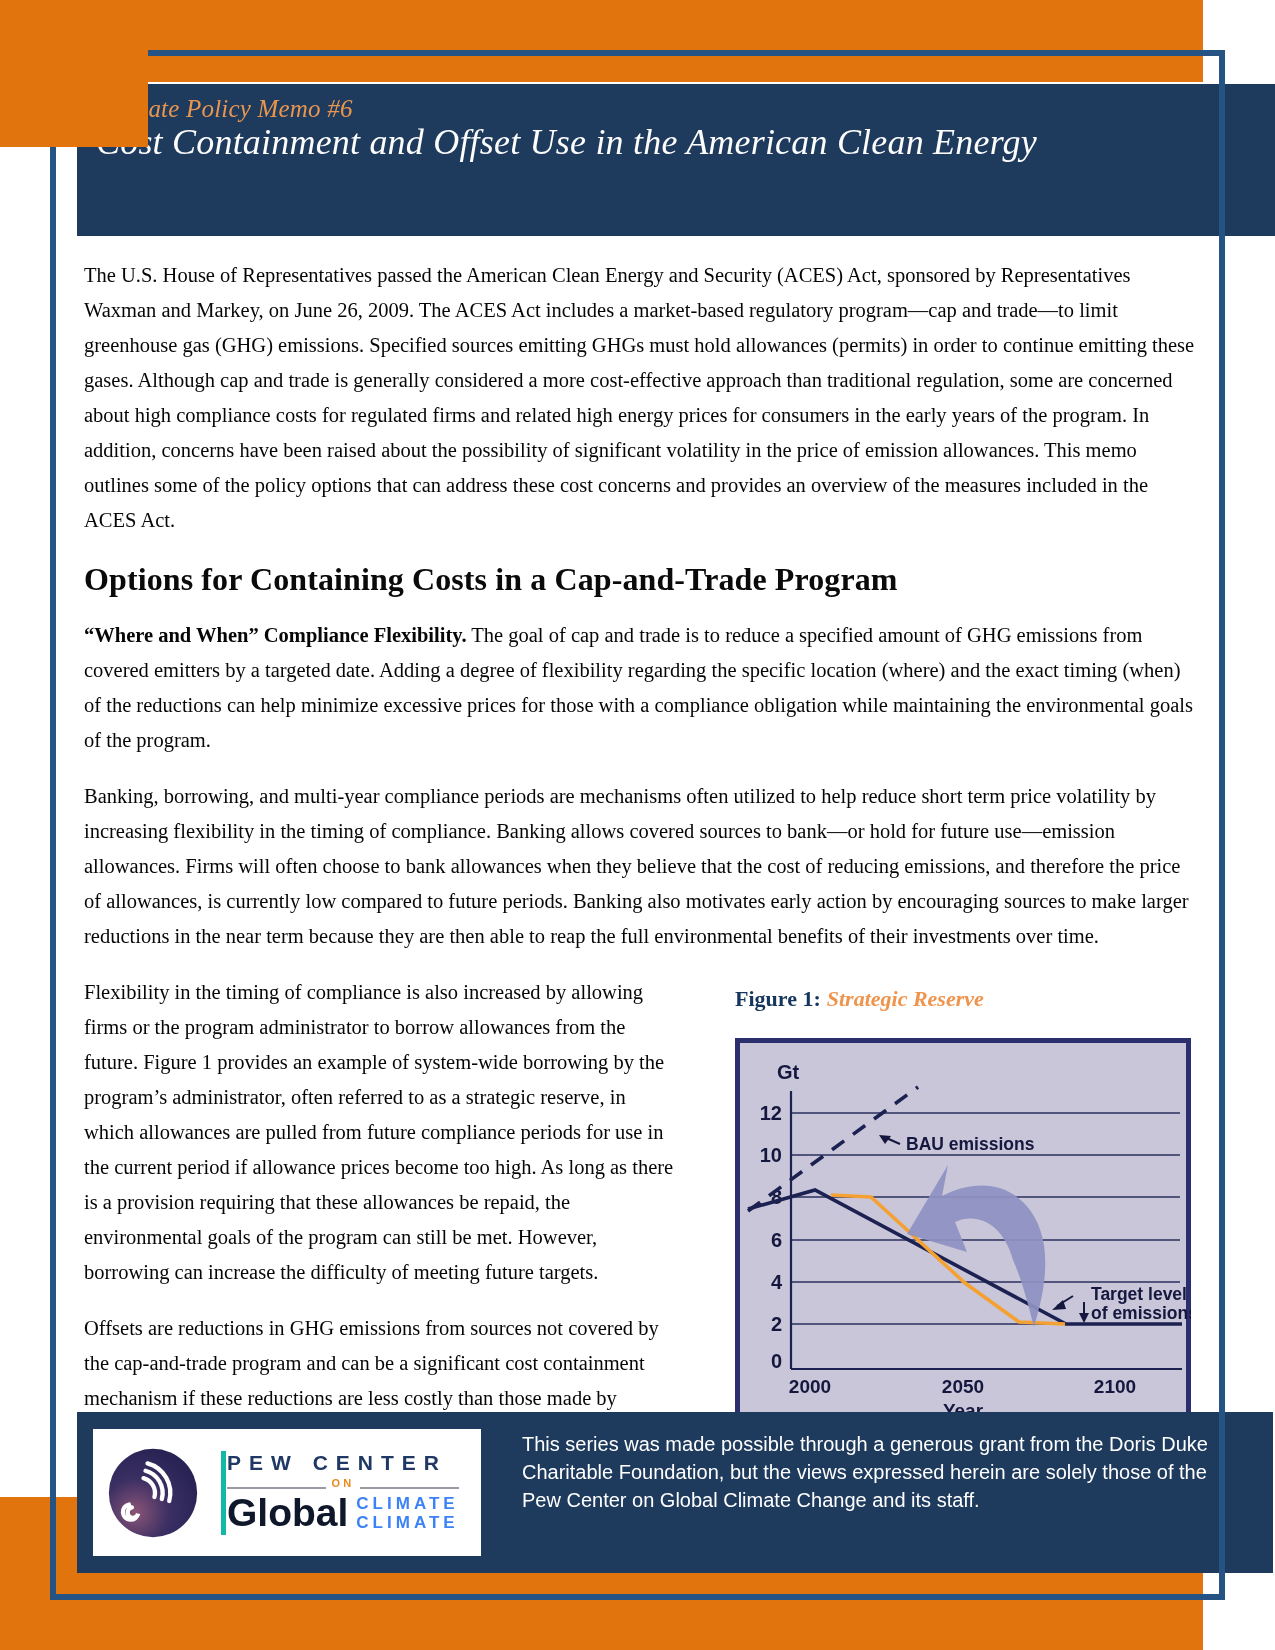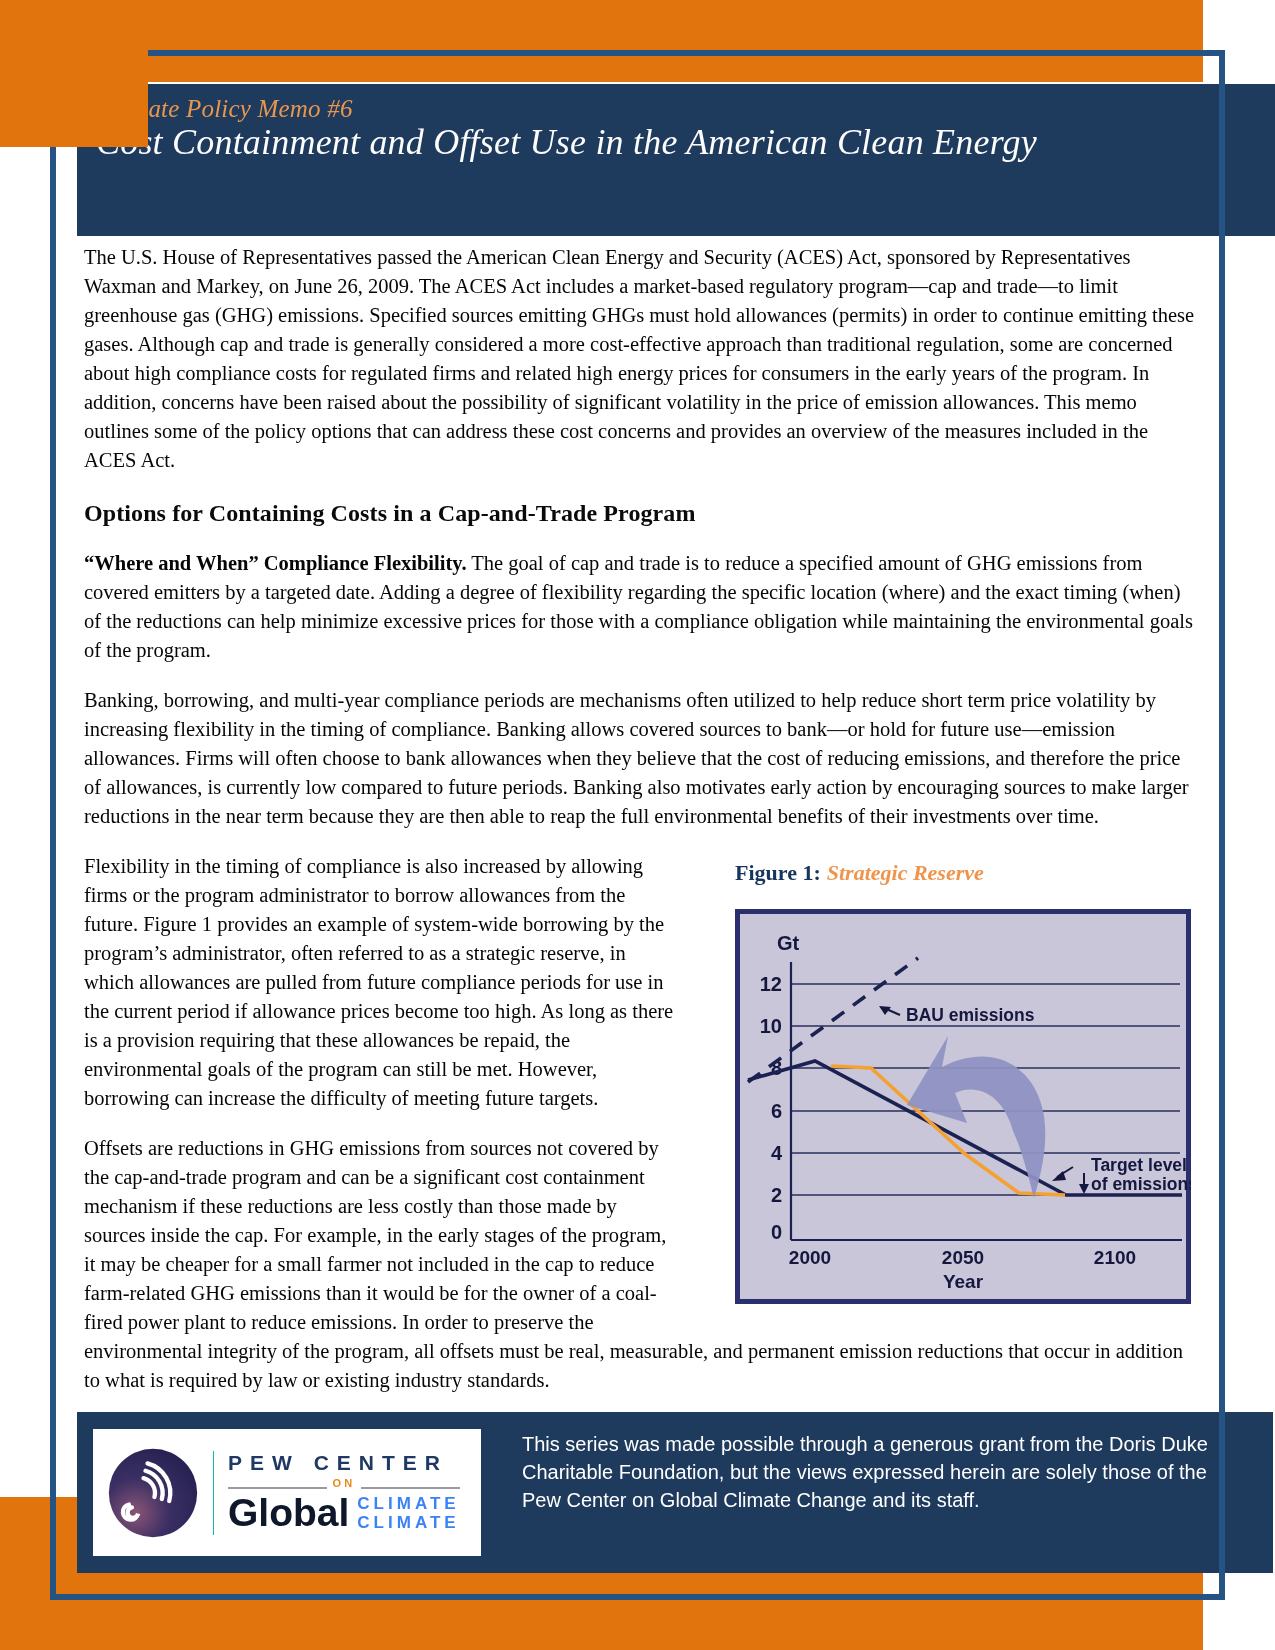--- a/index.html
+++ b/index.html
@@ -17,41 +17,41 @@
 
   
   .header-band{position:absolute;left:77px;top:84px;width:1198px;height:152px;
                background:#1E3A5C;z-index:2;padding:0;}
   .memo-label{position:absolute;left:22px;top:11px;color:#E9964F;
               font-style:italic;font-size:25px;letter-spacing:.2px;}
   .doc-title{position:absolute;left:19px;top:35px;color:#FDFDFD;font-style:italic;
              font-size:36px;line-height:47px;letter-spacing:.2px;}
 
   
-  .content{position:absolute;left:84px;top:243px;width:1112px;z-index:2;
-           font-size:20.5px;line-height:29px;}
+  .content{position:absolute;left:84px;top:258px;width:1112px;z-index:2;
+           font-size:20.5px;line-height:35px;}
   .content p{margin:0 0 21px 0;}
-  h2.section{font-size:24px;margin:24px 0 21px 0;color:#0a0a0a;letter-spacing:.1px;}
+  h2.section{font-size:32px;margin:24px 0 21px 0;color:#0a0a0a;letter-spacing:.1px;}
   .lead-bold{font-weight:bold;}
 
   
   .figure-wrap{float:right;width:490px;margin:6px 5px 14px 22px;}
   .fig-caption{margin:0 0 22px 34px;font-size:22px;font-weight:bold;color:#17365D;}
   .fig-caption .fig-title{color:#F0934B;font-style:italic;font-weight:bold;margin-left:6px;}
   .fig-svg{display:block;margin-left:34px;}
 
   
   .footer-band{position:absolute;left:77px;top:1412px;width:1196px;height:161px;
                background:#1E3A5C;z-index:2;}
   .footer-note{position:absolute;left:522px;top:1430px;width:700px;color:#ffffff;
                font-family:"Liberation Sans", sans-serif;
                font-size:20px;line-height:28px;z-index:3;}
   .logo-box{position:absolute;left:93px;top:1429px;width:388px;height:127px;
             background:#ffffff;z-index:3;display:flex;align-items:center;padding:0 0 0 12px;box-sizing:border-box;}
-  .logo-right{margin-left:12px;border-left:1px solid #14b8a6;padding-left:14px;
+  .logo-right{margin-left:20px;border-left:5px solid #14b8a6;padding-left:1px;
               font-family:"Liberation Sans", sans-serif;}
   .pew-line{color:#1F3864;font-weight:bold;font-size:21px;letter-spacing:8px;white-space:nowrap;}
   .on-rule{display:flex;align-items:flex-end;margin:2px 0 2px 0;}
   .on-rule .rule{height:2px;background:#9a9aa5;flex:1;}
   .on-rule .on-text{color:#E88A1E;font-weight:bold;font-size:11px;letter-spacing:3px;padding:0 6px;}
   .global-row{display:flex;align-items:center;}
   .global-word{color:#0f172a;font-size:39px;font-weight:600;letter-spacing:0;
                font-family:"Liberation Sans", sans-serif;}
   .cc-stack{margin-left:8px;color:#3b82f6;font-weight:bold;font-size:17px;
             letter-spacing:4px;line-height:19px;}

